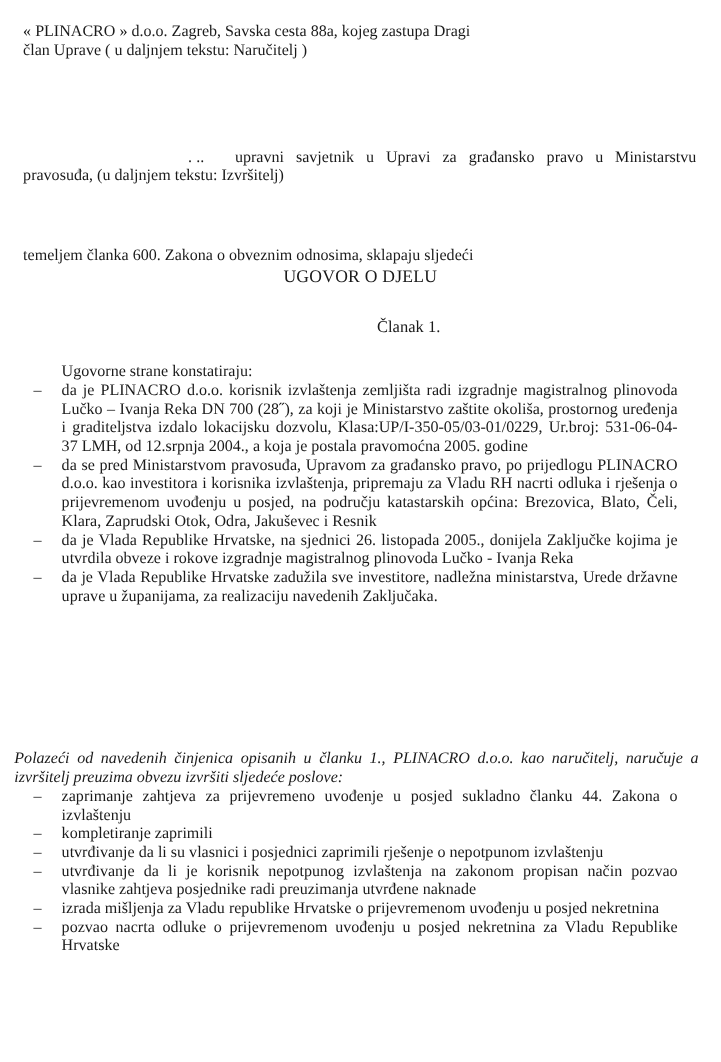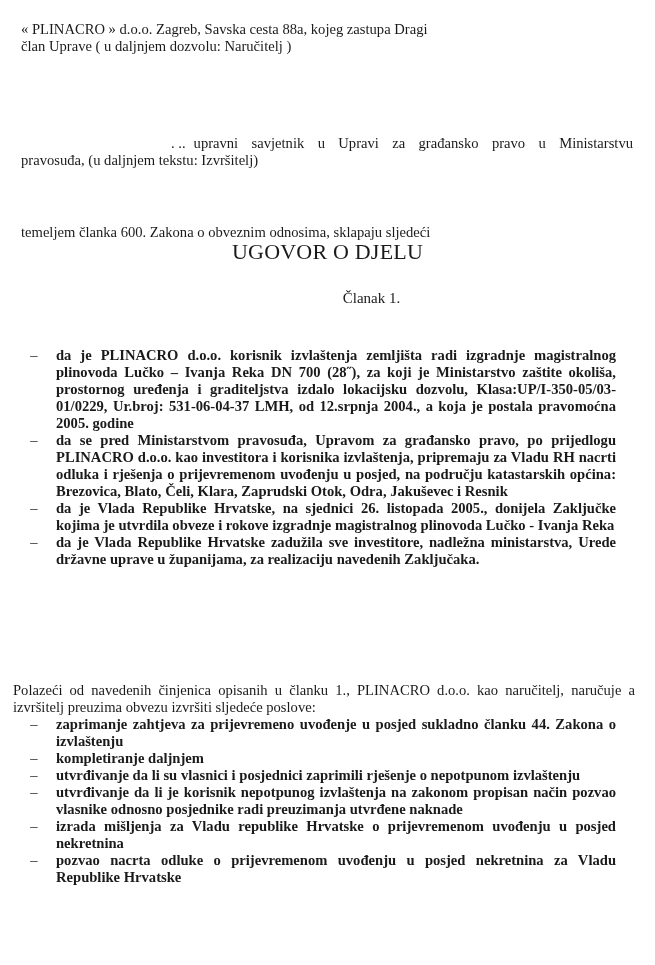--- a/index.html
+++ b/index.html
@@ -3,55 +3,56 @@
 <meta charset="utf-8">
 <style>
   html, body { margin: 0; padding: 0; background: #ffffff; }
   body {
     width: 655px; height: 965px; overflow: hidden; position: relative;
     font-family: "Liberation Serif", "DejaVu Serif", serif;
     color: #1a1a1a; font-size: 14.6px; line-height: 17px;
   }
   .page { position: absolute; left: 0; top: 0; width: 655px; height: 965px; }
   .abs { position: absolute; }
-  .justify { text-align: justify; text-align-last: left; }
+  .justify { text-align: justify; text-align-last: left; font-style: italic; }
   .center { text-align: center; }
-  .title { font-size: 22px; letter-spacing: 0.2px; }
+  .title { font-size: 16px; letter-spacing: 0.2px; }
   .heading { font-size: 15px; }
   ul.dash { list-style: none; margin: 0; padding: 0; }
   ul.dash li { position: relative; padding-left: 0; margin: 0; }
   ul.dash li .bullet {
     position: absolute; left: -28px; top: 0; width: 12px; text-align: center;
   }
-  ul.dash li .txt { display: block; text-align: justify; text-align-last: left; font-weight: bold; }
+  ul.dash li .txt { display: block; text-align: justify; text-align-last: left; }
 </style>
 </head>
 <body>
 
 <div class="page">
 
   <div class="abs" style="left:21px; top:21px; width:560px;">
     <div style="white-space:nowrap;">« PLINACRO » d.o.o. Zagreb, Savska cesta 88a,  kojeg zastupa  Dragi</div>
-    <div style="white-space:nowrap;">član Uprave ( u daljnjem dozvolu: Naručitelj )</div>
+    <div style="white-space:nowrap;">član Uprave ( u daljnjem tekstu: Naručitelj )</div>
   </div>
 
   <div class="abs" style="left:21px; top:135px; width:612px;">
     <div style="display:flex; justify-content:space-between; white-space:nowrap;">
       <span style="margin-left:150px; margin-right:8px;">. ..</span>
-      <span style="flex:1; text-align:justify; text-align-last:justify;">upravni  savjetnik  u  Upravi  za  građansko  pravo  u  Ministarstvu</span>
+      <span style="flex:1; text-align:justify; text-align-last:justify;margin-left:20px;">upravni  savjetnik  u  Upravi  za  građansko  pravo  u  Ministarstvu</span>
     </div>
     <div style="white-space:nowrap;">pravosuđa, (u daljnjem tekstu: Izvršitelj)</div>
   </div>
 
   <div class="abs" style="left:21px; top:188px; width:612px; white-space:nowrap;margin-top:36px;">temeljem članka 600. Zakona o obveznim odnosima, sklapaju sljedeći</div>
 
   <div class="abs center title" style="left:0; top:243px; width:655px;">UGOVOR O DJELU</div>
 
   <div class="abs center heading" style="left:0; top:290px; width:655px;margin-left:44px;">Članak 1.</div>
 
+  <div class="abs" style="left:56px; top:330px; width:560px;">Ugovorne strane konstatiraju:</div>
 
   <ul class="dash abs" style="left:56px; top:347px; width:560px;">
     <li>
       <span class="bullet">–</span>
       <span class="txt">da je PLINACRO d.o.o. korisnik izvlaštenja zemljišta radi izgradnje magistralnog plinovoda Lučko – Ivanja Reka DN 700 (28˝), za koji je Ministarstvo zaštite okoliša, prostornog uređenja i graditeljstva izdalo lokacijsku dozvolu, Klasa:UP/I-350-05/03-01/0229, Ur.broj: 531-06-04-37 LMH, od 12.srpnja 2004., a koja je postala pravomoćna 2005. godine</span>
     </li>
     <li>
       <span class="bullet">–</span>
       <span class="txt">da se pred Ministarstvom pravosuđa, Upravom za građansko pravo, po prijedlogu PLINACRO d.o.o. kao investitora i korisnika izvlaštenja, pripremaju za Vladu RH nacrti odluka i rješenja o prijevremenom uvođenju u posjed, na području katastarskih općina: Brezovica, Blato, Čeli, Klara, Zaprudski Otok, Odra, Jakuševec i Resnik</span>
     </li>
@@ -68,29 +69,29 @@
 
   <div class="abs justify" style="left:13px; top:682px; width:622px;">Polazeći od navedenih činjenica opisanih u članku 1., PLINACRO d.o.o. kao naručitelj, naručuje a izvršitelj preuzima obvezu izvršiti sljedeće poslove:</div>
 
   <ul class="dash abs" style="left:56px; top:716px; width:560px;">
     <li>
       <span class="bullet">–</span>
       <span class="txt">zaprimanje zahtjeva za prijevremeno uvođenje u posjed sukladno članku 44. Zakona o izvlaštenju</span>
     </li>
     <li>
       <span class="bullet">–</span>
-      <span class="txt">kompletiranje daljnjem</span>
+      <span class="txt">kompletiranje zaprimili</span>
     </li>
     <li>
       <span class="bullet">–</span>
       <span class="txt">utvrđivanje da li su vlasnici i posjednici zaprimili rješenje o nepotpunom izvlaštenju</span>
     </li>
     <li>
       <span class="bullet">–</span>
-      <span class="txt">utvrđivanje da li je korisnik nepotpunog izvlaštenja na zakonom propisan način pozvao vlasnike odnosno posjednike radi preuzimanja utvrđene naknade</span>
+      <span class="txt">utvrđivanje da li je korisnik nepotpunog izvlaštenja na zakonom propisan način pozvao vlasnike zahtjeva posjednike radi preuzimanja utvrđene naknade</span>
     </li>
     <li>
       <span class="bullet">–</span>
       <span class="txt">izrada mišljenja za Vladu republike Hrvatske o prijevremenom uvođenju u posjed nekretnina</span>
     </li>
     <li>
       <span class="bullet">–</span>
       <span class="txt">pozvao nacrta odluke o prijevremenom uvođenju u posjed nekretnina za Vladu Republike Hrvatske</span>
     </li>
   </ul>

